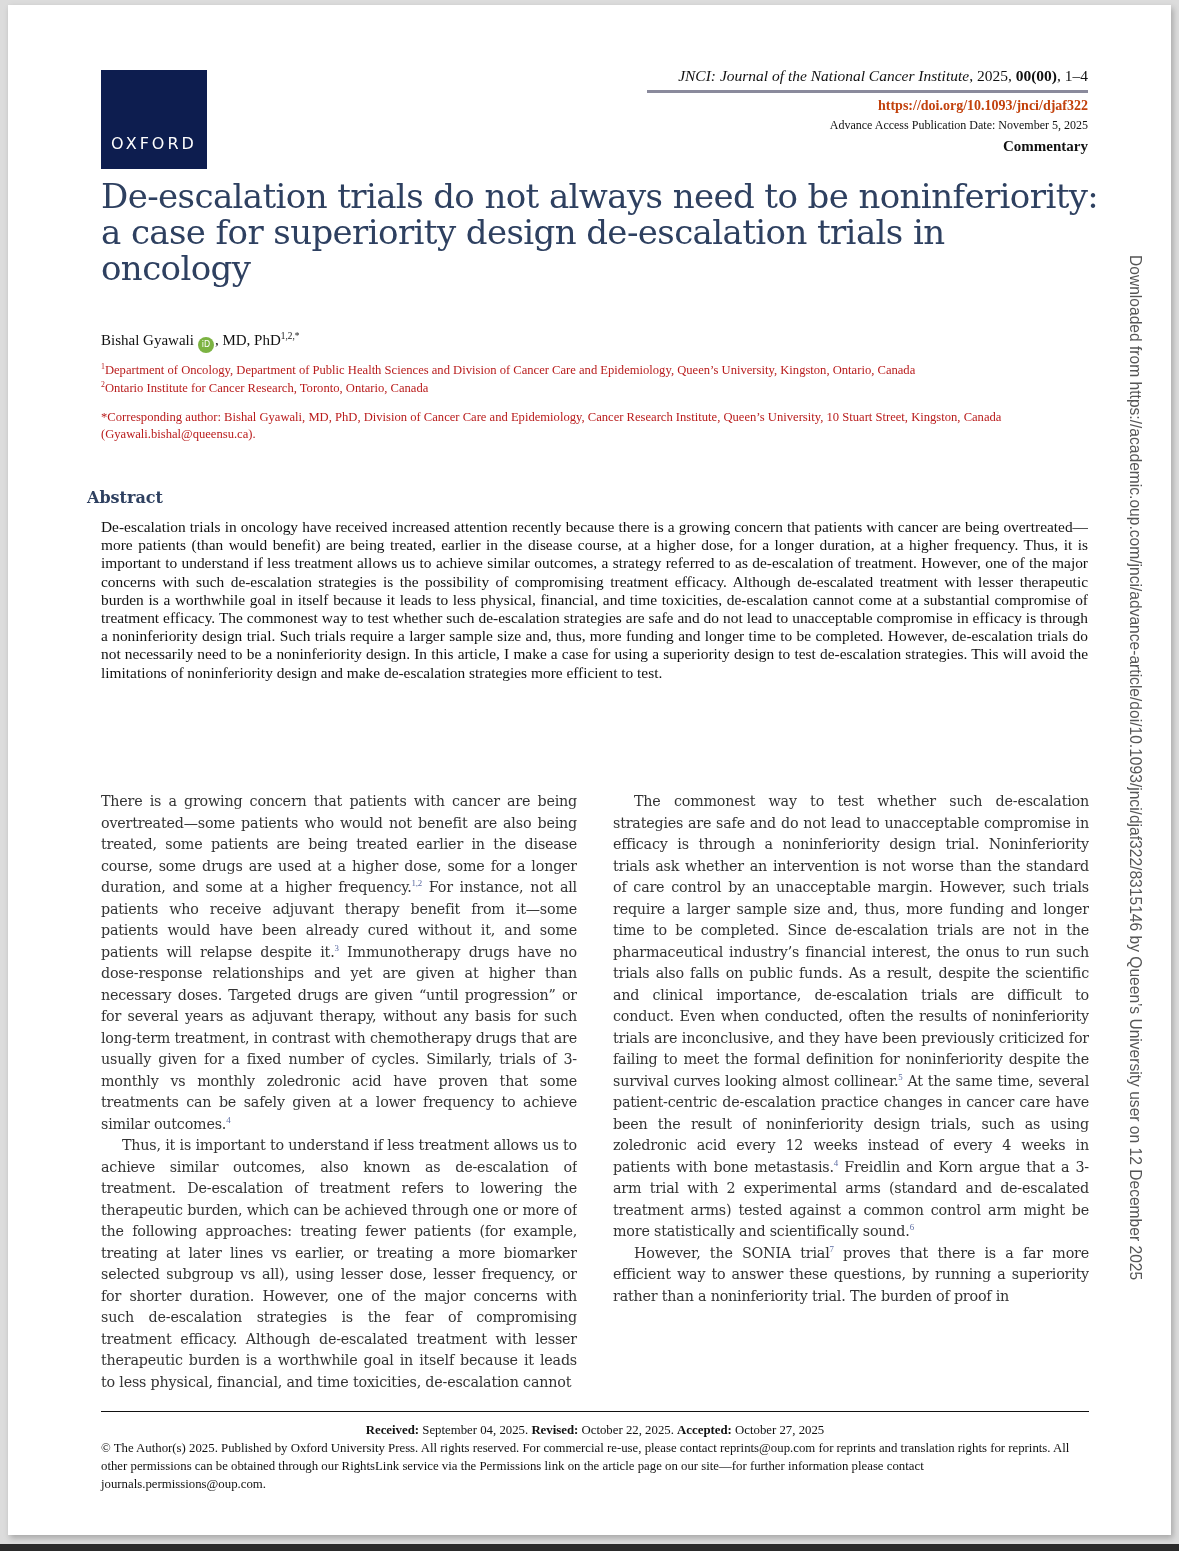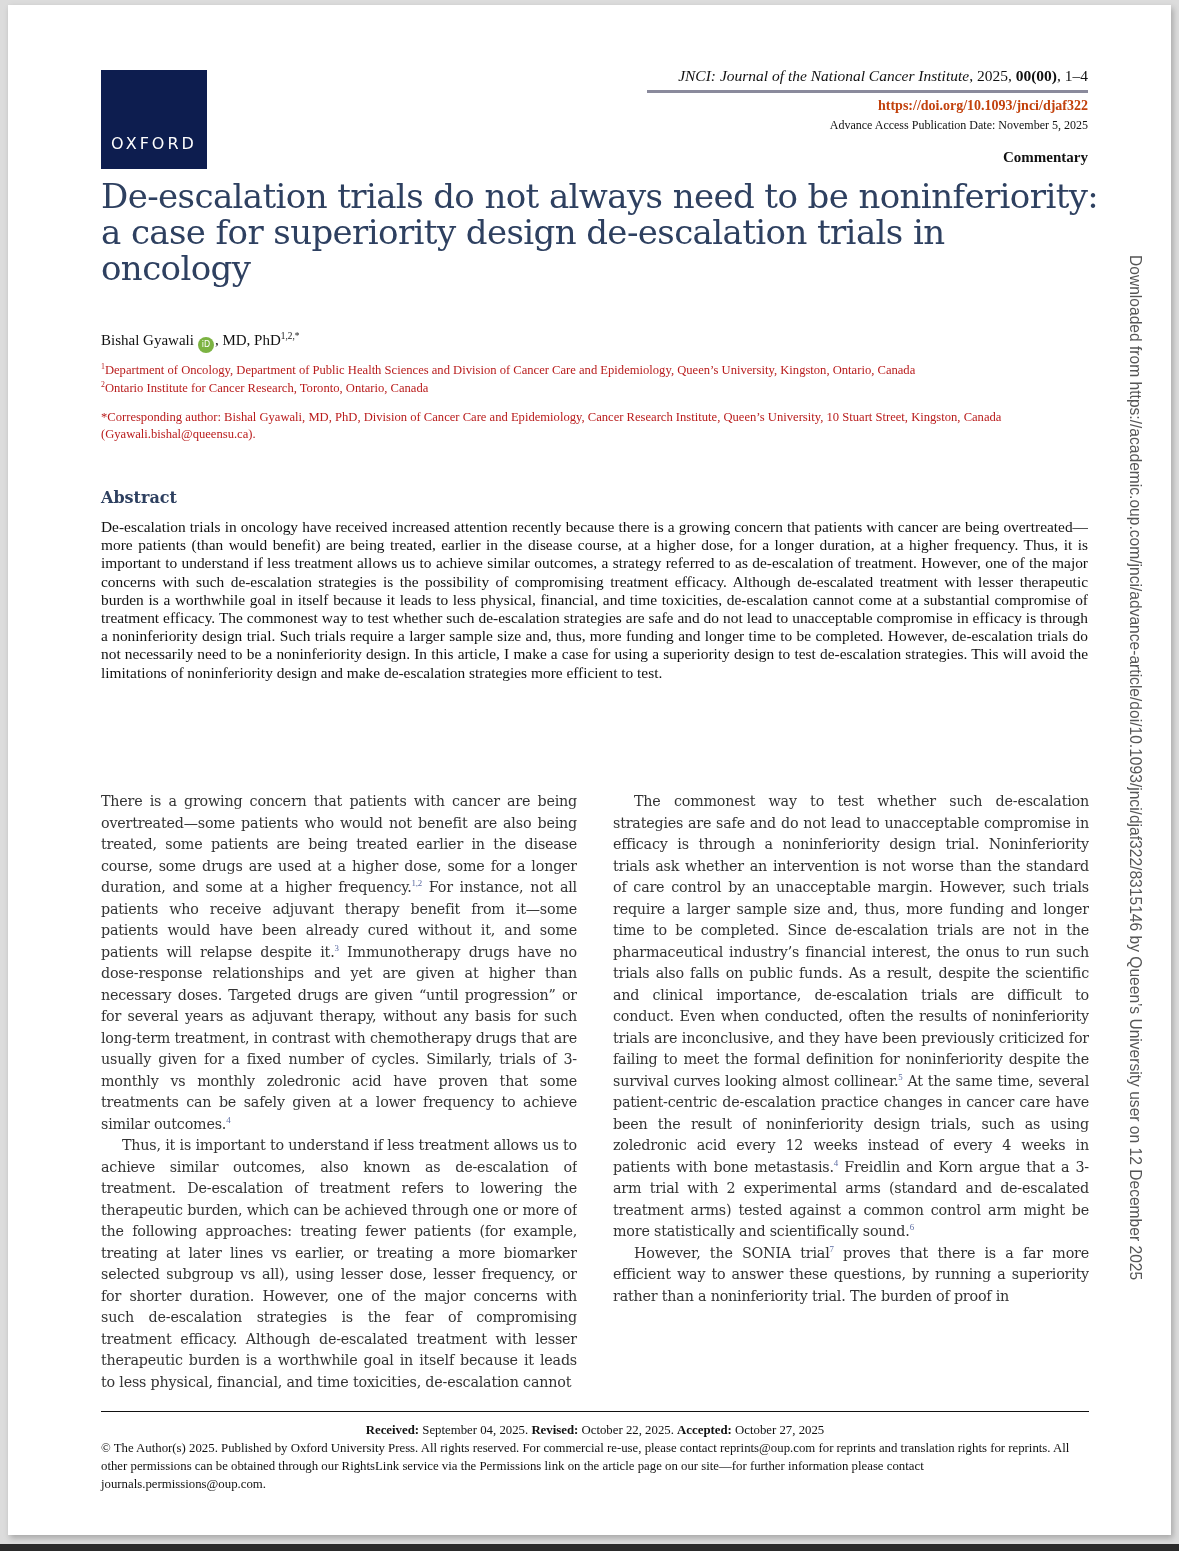--- a/index.html
+++ b/index.html
@@ -8,28 +8,28 @@
   .bottombar { position:absolute; left:0; top:1544px; width:1179px; height:7px; background:#2a2a2a; }
   .logo { position:absolute; left:101px; top:70px; width:106px; height:99px; background:#0d1d4f; color:#fff; font-family:"DejaVu Sans", sans-serif; font-size:16px; letter-spacing:3px; }
   .logo span { position:absolute; left:0; right:0; bottom:16px; text-align:center; }
   .hdr { position:absolute; right:91px; text-align:right; font-family:"Liberation Serif", serif; color:#111; }
   .journal { top:67px; font-size:15.5px; font-style:italic; }
   .journal b { font-style:normal; font-weight:bold; }
   .journal .nb { font-style:normal; }
   .rule { position:absolute; left:647px; top:90px; width:441px; height:3px; background:#8a8a9c; }
   .doi { top:98px; font-size:14px; font-weight:bold; color:#c2410c; }
   .pubdate { top:118px; font-size:12px; }
-  .ctype { top:138px; font-size:15px; font-weight:bold;margin-top:11px; }
+  .ctype { top:138px; font-size:15px; font-weight:bold; }
   .title { position:absolute; left:101px; top:178px; width:1000px; font-family:"DejaVu Serif", serif; font-size:34px; line-height:36px; color:#2e4060; font-weight:500; letter-spacing:-0.6px; }
   .author { position:absolute; left:101px; top:332px; font-family:"Liberation Serif", serif; font-size:15px; color:#111; }
   .orcid { display:inline-block; width:16px; height:16px; border-radius:50%; background:#7cb342; color:#fff; font-size:8px; text-align:center; line-height:16px; font-family:"DejaVu Sans", sans-serif; vertical-align:-2px; margin:0 1px 0 4px; }
   sup { font-size:0.62em; line-height:0;font-family:Liberation Serif, serif; }
   .affil { position:absolute; left:101px; font-family:"Liberation Serif", serif; font-size:12.6px; color:#b91c1c; line-height:17px; }
   .aff1 { top:362px; } .aff2 { top:380px; } .corr { top:409px; width:980px; }
-  .abs-h { position:absolute; left:101px; top:488px; font-family:"DejaVu Serif", serif; font-size:16px; font-weight:bold; color:#2e4060; }
+  .abs-h { position:absolute; left:87px; top:488px; font-family:"DejaVu Serif", serif; font-size:16px; font-weight:bold; color:#2e4060; }
   .abs { position:absolute; left:101px; top:518px; width:987px; font-family:"Liberation Serif", serif; font-size:15.4px; line-height:18.2px; text-align:justify; color:#111; }
   .col { position:absolute; top:791px; width:476px; font-family:"DejaVu Serif", serif; font-size:14.3px; line-height:21.5px; text-align:justify; color:#333; letter-spacing:-0.2px; }
   .col p { margin:0; }
   .col p.ind { text-indent:21px; }
   .colL { left:101px; } .colR { left:613px; height:600px; overflow:hidden; }
   .colL { height:600px; overflow:hidden; }
   .ref { color:#5a6aa0; }
   .foot-rule { position:absolute; left:101px; top:1411px; width:988px; height:1px; background:#111; }
   .foot { position:absolute; left:101px; width:988px; font-family:"Liberation Serif", serif; font-size:12.8px; line-height:18px; color:#111; }
   .f1 { top:1421px;text-align:center; } .f2 { top:1439px; }

